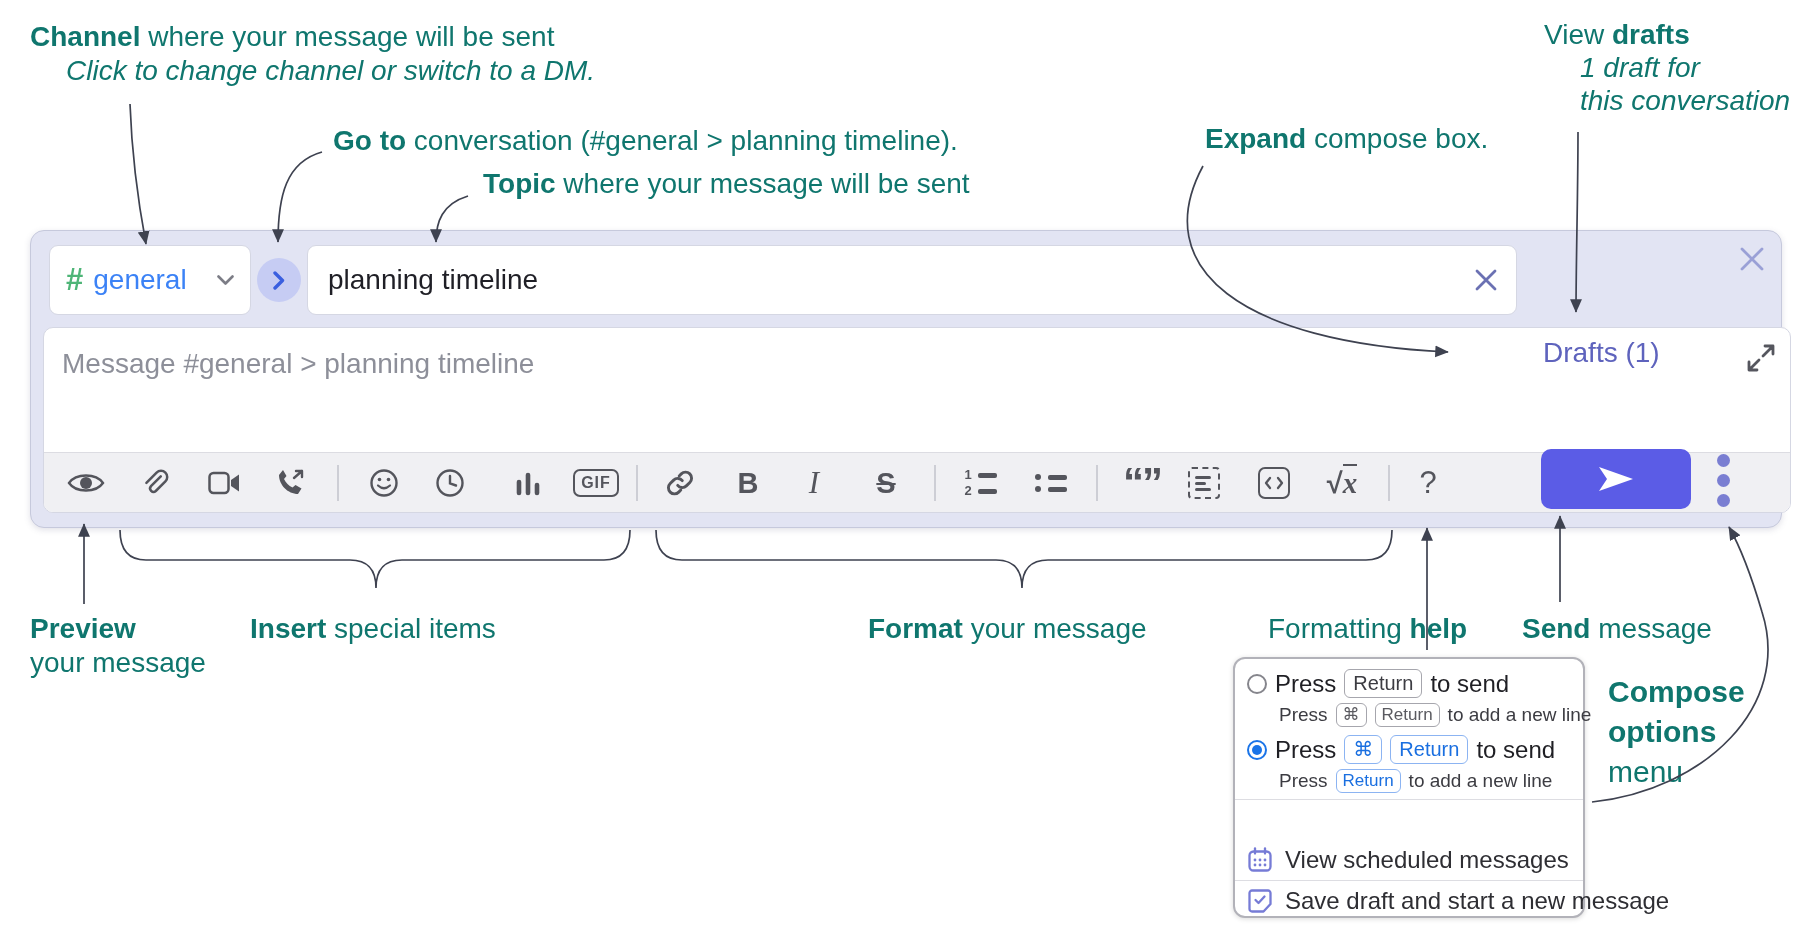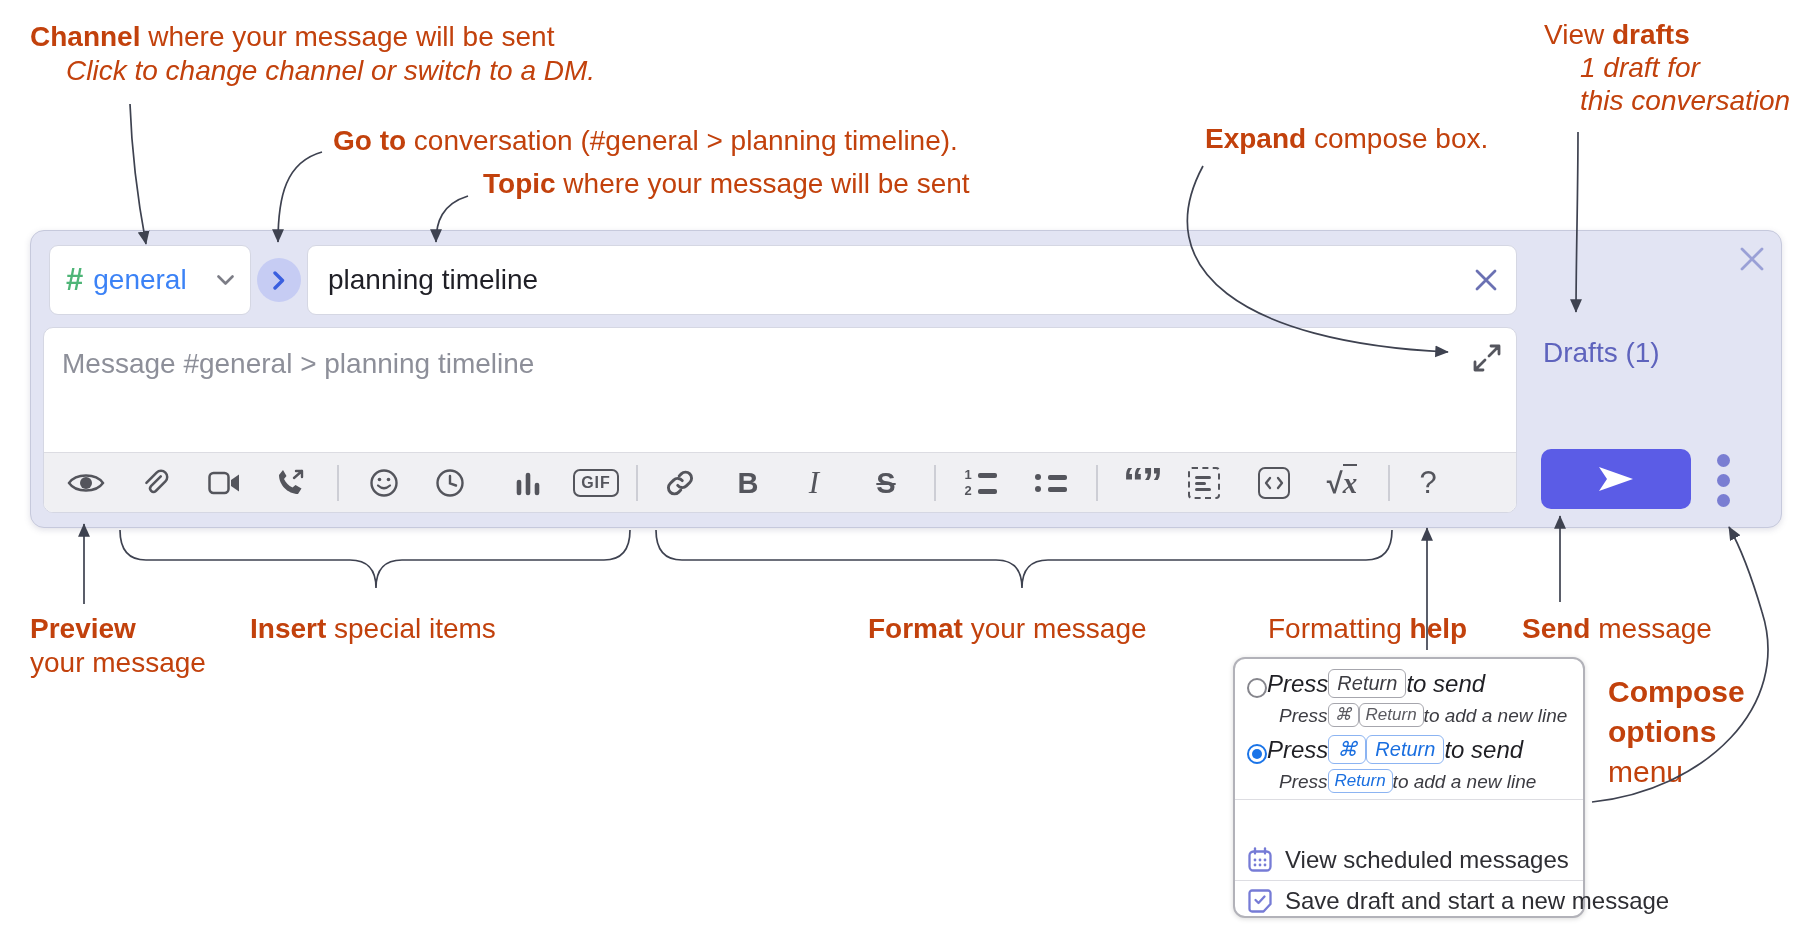--- a/index.html
+++ b/index.html
@@ -1,20 +1,20 @@
 <!DOCTYPE html>
 <html><head>
 <meta charset="utf-8">
 <style>
   * { margin:0; padding:0; box-sizing:border-box; }
   body { background:#ffffff; font-family:"Liberation Sans", sans-serif; }
   .canvas { position:relative; width:1814px; height:944px; background:#ffffff; overflow:hidden; }
 
   
-  .ann { position:absolute; font-size:28px; color:#c2410c; line-height:34px; white-space:nowrap; }
+  .ann { position:absolute; font-size:28px; color:#0f766e; line-height:34px; white-space:nowrap; }
   .ann .b { font-weight:bold; }
   .ann .it { font-style:italic;margin-left:36px; }
 
   
   .overlay { position:absolute; left:0; top:0; z-index:10; pointer-events:none; }
 
   
   .compose { position:absolute; left:30px; top:230px; width:1752px; height:298px;
              background:#e2e4f3; border:1px solid #c6c9dc; border-radius:14px;
              box-shadow:0 2px 6px rgba(90,90,130,0.18); }
@@ -26,21 +26,21 @@
 
   .goto-circle { position:absolute; left:226px; top:27px; width:44px; height:44px; border-radius:50%;
                  background:#c6ccf3; display:flex; align-items:center; justify-content:center; cursor:pointer; }
 
   .topic-wrap { left:276px; top:14px; width:1210px; height:70px; display:flex; align-items:center; }
   .topic-input { flex:1; border:none; outline:none; background:transparent; font-family:"Liberation Sans",sans-serif;
                  font-size:28px; color:#1f1f26; padding:0 20px; }
   .clear-btn { width:44px; height:44px; margin-right:8px; border:none; background:transparent; cursor:pointer;
                display:flex; align-items:center; justify-content:center; }
 
-  .msg-wrap { left:12px; top:96px; width:1474px; height:186px; border-radius:10px; }
+  .msg-wrap { left:12px; top:96px; width:1748px; height:186px; border-radius:10px; }
   .msg-input { position:absolute; left:0; top:0; width:100%; height:124px; border:none; outline:none; resize:none;
                background:transparent; font-family:"Liberation Sans",sans-serif; font-size:28px; color:#1f1f26; padding:20px 60px 0 18px; }
   .msg-input::placeholder { color:#8d8f99; opacity:1; }
   .expand-btn { position:absolute; right:10px; top:12px; width:38px; height:38px; border:none; background:transparent; cursor:pointer; }
 
   .toolbar { position:absolute; left:0; bottom:0; width:100%; height:60px; background:#f0f0f3;
              border-top:1px solid #dcdce2; border-radius:0 0 9px 9px;text-decoration:underline; }
   .tb-btn { position:absolute; top:8px; width:44px; height:44px; border:none; background:transparent; cursor:pointer;
             display:flex; align-items:center; justify-content:center; color:#54555c; }
   .tb-div { position:absolute; top:12px; width:2px; height:36px; background:#cdced5; }
@@ -63,21 +63,21 @@
   .send-btn { position:absolute; left:1510px; top:218px; width:150px; height:60px; background:#5b5ce6;
               border:none; border-radius:10px; cursor:pointer; display:flex; align-items:center; justify-content:center; }
   .dots-btn { position:absolute; left:1670px; top:220px; width:44px; height:58px; border:none; background:transparent;
               cursor:pointer; display:flex; flex-direction:column; align-items:center; justify-content:center; gap:7px; }
   .dots-btn i { width:13px; height:13px; border-radius:50%; background:#7a7ed2; }
   .close-btn { position:absolute; left:1700px; top:8px; width:42px; height:42px; border:none; background:transparent; cursor:pointer; }
 
   
   .menu { position:absolute; left:1233px; top:657px; width:352px; height:261px; background:#ffffff;
           border:2px solid #b2b2b9; border-radius:12px; box-shadow:0 1px 5px rgba(0,0,0,0.15); z-index:5; }
-  .m-row { position:absolute; left:12px; display:flex; align-items:flex-end; white-space:nowrap;font-style:italic; }
+  .m-row { position:absolute; left:12px; display:flex; align-items:center; gap:8px; white-space:nowrap; }
   .m-main { font-size:24px; color:#1f1f24; }
   .m-sub { font-size:19px; color:#3c3c42; }
   .radio { width:20px; height:20px; border:2px solid #85858c; border-radius:50%; background:#fff; flex:none; cursor:pointer; }
   .radio.sel { border-color:#1a74e8; display:flex; align-items:center; justify-content:center; }
   .radio.sel i { width:10px; height:10px; border-radius:50%; background:#1a74e8; }
   .key { display:inline-block; border:1.5px solid #a6a6ad; border-radius:6px; padding:0 8px; line-height:27px;
          font-size:20px; color:#3c3c42; background:#fff; }
   .key.sm { line-height:22px; font-size:17px; padding:0 6px; color:#5a5a60; }
   .key.blue { color:#1a6fe0; border-color:#8cb4f2; }
   .m-sep { position:absolute; left:0; width:100%; height:1px; background:#dddde2; }

